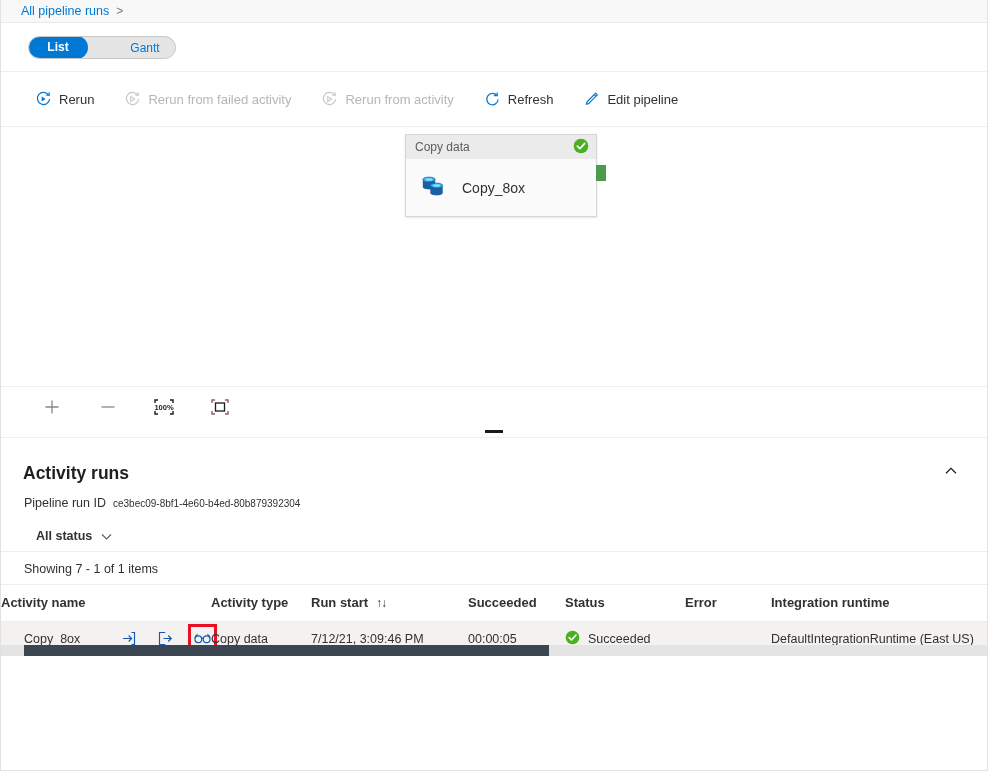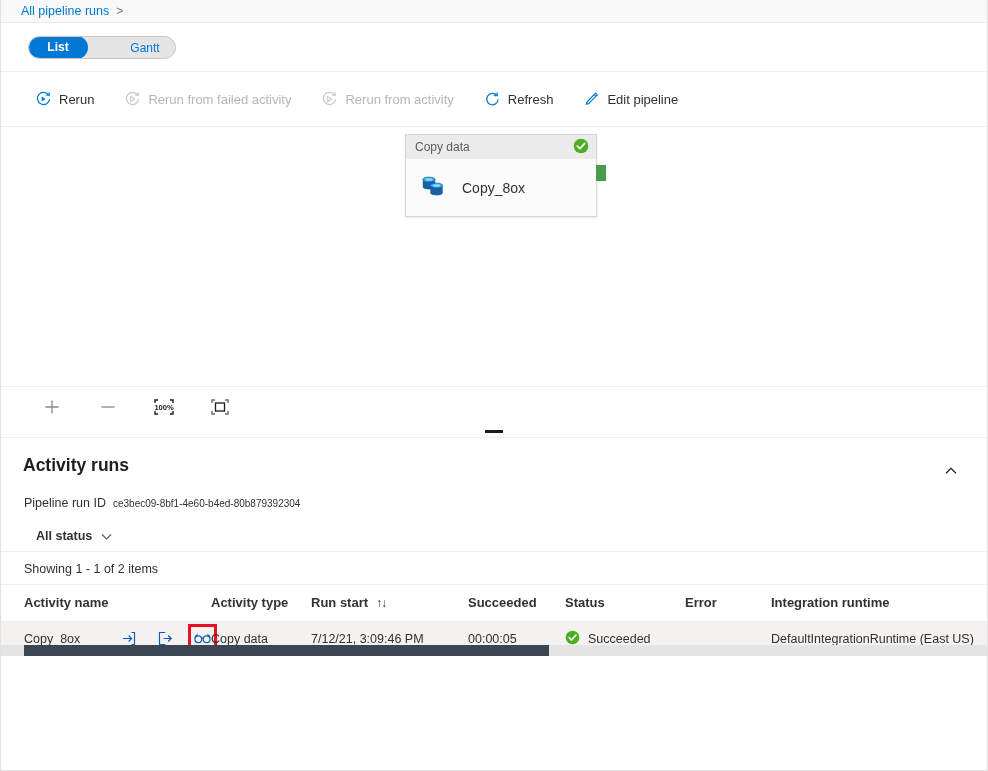--- a/index.html
+++ b/index.html
@@ -204,20 +204,21 @@
   .panel-head {
     display: flex;
     align-items: flex-start;
     justify-content: space-between;
     padding: 17px 22px 0 22px;
   }
   .panel-title {
     font-size: 17.5px;
     font-weight: 600;
     color: #201f1e;
+    margin-top: 8px;
   }
   .collapse-btn {
     width: 28px; height: 28px;
     display: flex; align-items: center; justify-content: center;
     cursor: pointer;
     margin-top: 2px;
   }
   .runid-row {
     padding: 11px 0 0 23px;
     font-size: 12.5px;
@@ -267,21 +268,21 @@
     text-align: left;
     font-weight: 600;
     color: #323130;
     padding: 10px 0 10px 0;
     font-size: 13px;
     height: 36px;
     vertical-align: middle;
     border-bottom: 1px solid #ececec;
     white-space: nowrap;
   }
-  table.runs th:first-child { padding-left: 23px; }
+  table.runs th:first-child { }
   table.runs td {
     padding: 0;
     height: 35px;
     vertical-align: middle;
     color: #323130;
     white-space: nowrap;
     background: #f3f2f1;
   }
   table.runs td:first-child { padding-left: 23px; }
   .sort-arrows {
@@ -486,21 +487,21 @@
 
     <div class="filter-row">
       <div class="filter-pill">
         <span>All status</span>
         <svg width="13" height="13" viewBox="0 0 13 13">
           <path d="M2 4.5 6.5 9 11 4.5" fill="none" stroke="#5c5c5c" stroke-width="1.1"></path>
         </svg>
       </div>
     </div>
 
-    <div class="showing-row">Showing 1 - 1 of 2 items</div>
+    <div class="showing-row">Showing 7 - 1 of 1 items</div>
 
     <div class="tbl-wrap">
       <table class="runs">
         <colgroup>
           <col style="width:210px">
           <col style="width:100px">
           <col style="width:157px">
           <col style="width:97px">
           <col style="width:120px">
           <col style="width:86px">

